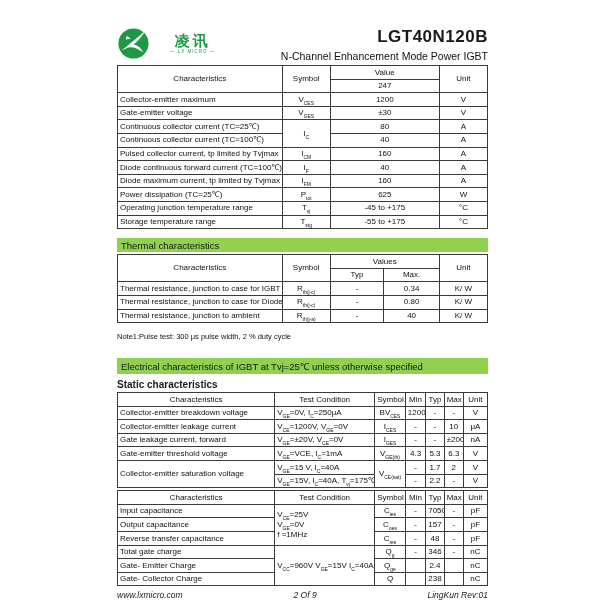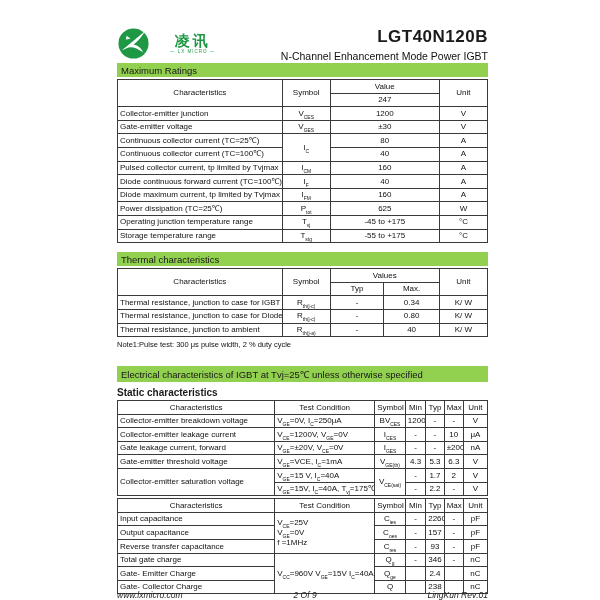--- a/index.html
+++ b/index.html
@@ -18,21 +18,21 @@
   .logo-en{font-size:4.5px;color:var(--logo);letter-spacing:1px;margin-top:2px;}
   .titles{text-align:right;}
   .part{font-size:17px;font-weight:bold;letter-spacing:0.5px;}
   .subtitle{font-size:10.5px;margin-top:3px;color:#111;}
   
   .banner{background:var(--banner);font-size:9.5px;padding:1.5px 4px;color:#171717;}
   .b2{margin-top:9px;}
   .b3{margin-top:17px;}
   .subhead{font-size:10px;font-weight:bold;margin:5px 0 2px 0;}
   .subhead.dyn{margin-top:10px;}
-  .note{font-size:7.5px;margin-top:3px;color:#111;}
+  .note{font-size:7.5px;margin-top:9px;color:#111;}
   
   table.tbl{width:100%;border-collapse:collapse;table-layout:fixed;margin-top:2px;}
   table.tbl th,table.tbl td{
     border:1px solid #3a3a3a;font-size:8px;font-weight:normal;
     padding:1.5px 2px;text-align:center;line-height:1.2;color:#111;
     overflow:hidden;white-space:nowrap;
   }
   table.tbl td.al,table.tbl th.al{text-align:left;}
   table.tbl sub{font-size:0.62em;line-height:0;}
   
@@ -58,42 +58,41 @@
         <div class="logo-cn">凌讯</div>
         <div class="logo-en">— LX MICRO —</div>
       </div>
     </div>
     <div class="titles">
       <div class="part">LGT40N120B</div>
       <div class="subtitle">N-Channel Enhancement Mode Power IGBT</div>
     </div>
   </div>
 
-  <div class="banner">Maximum Ratings</div>
   <table class="tbl">
       <colgroup>
         <col style="width: 44.5%;">
         <col style="width: 13%;">
         <col style="width: 29.5%;">
         <col style="width: 13%;">
       </colgroup>
       <thead>
         <tr>
           <th rowspan="2">Characteristics</th>
           <th rowspan="2">Symbol</th>
           <th>Value</th>
           <th rowspan="2">Unit</th>
         </tr>
         <tr>
           <th>247</th>
         </tr>
       </thead>
       <tbody>
         <tr>
-          <td class="al">Collector-emitter junction</td>
+          <td class="al">Collector-emitter maximum</td>
           <td>V<sub>CES</sub></td>
           <td>1200</td>
           <td>V</td>
         </tr>
         <tr>
           <td class="al">Gate-emitter voltage</td>
           <td>V<sub>GES</sub></td>
           <td>±30</td>
           <td>V</td>
         </tr>
@@ -293,37 +292,37 @@
           <th>Max</th>
           <th>Unit</th>
         </tr>
       </thead>
       <tbody>
         <tr>
           <td class="al">Input capacitance</td>
           <td rowspan="3" class="al">V<sub>CE</sub>=25V<br>V<sub>GE</sub>=0V<br>f =1MHz</td>
           <td>C<sub>ies</sub></td>
           <td>-</td>
-          <td>2260</td>
+          <td>7050</td>
           <td>-</td>
           <td>pF</td>
         </tr>
         <tr>
           <td class="al">Output capacitance</td>
           <td>C<sub>oes</sub></td>
           <td>-</td>
           <td>157</td>
           <td>-</td>
           <td>pF</td>
         </tr>
         <tr>
           <td class="al">Reverse transfer capacitance</td>
           <td>C<sub>res</sub></td>
           <td>-</td>
-          <td>93</td>
+          <td>48</td>
           <td>-</td>
           <td>pF</td>
         </tr>
         <tr>
           <td class="al">Total gate charge</td>
           <td rowspan="3">V<sub>CC</sub>=960V V<sub>GE</sub>=15V I<sub>C</sub>=40A</td>
           <td>Q<sub>g</sub></td>
           <td>-</td>
           <td>346</td>
           <td>-</td>

